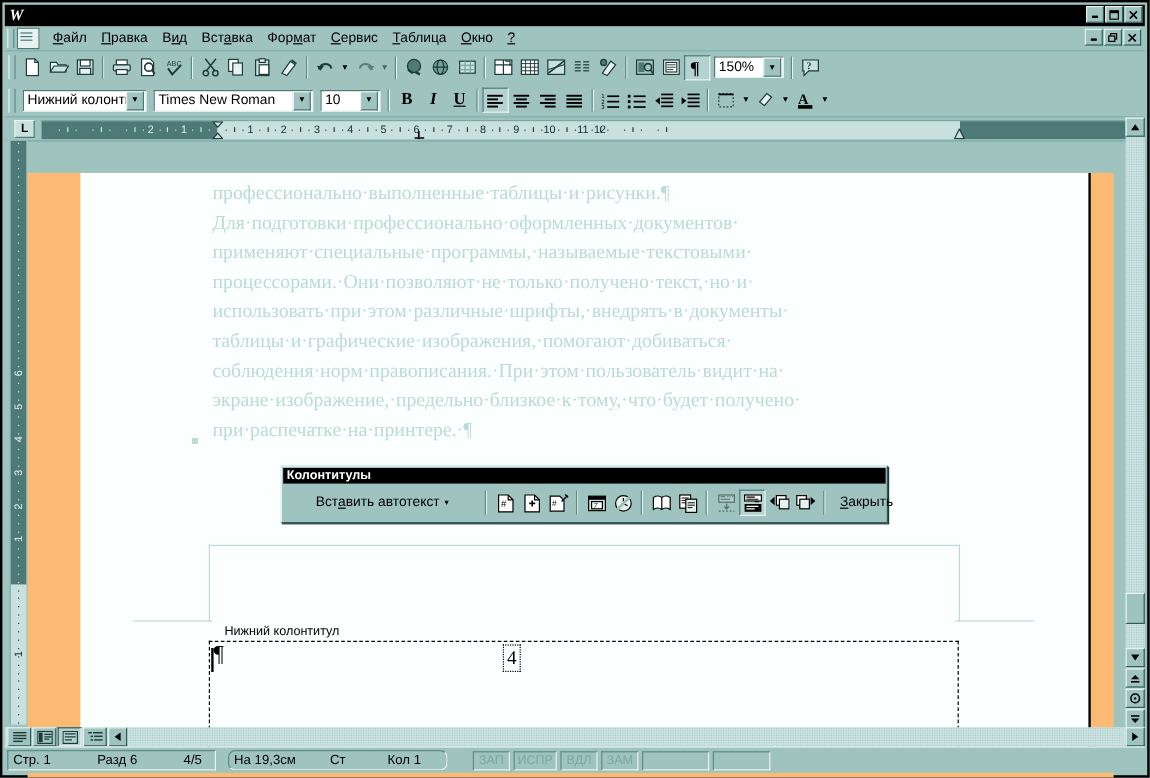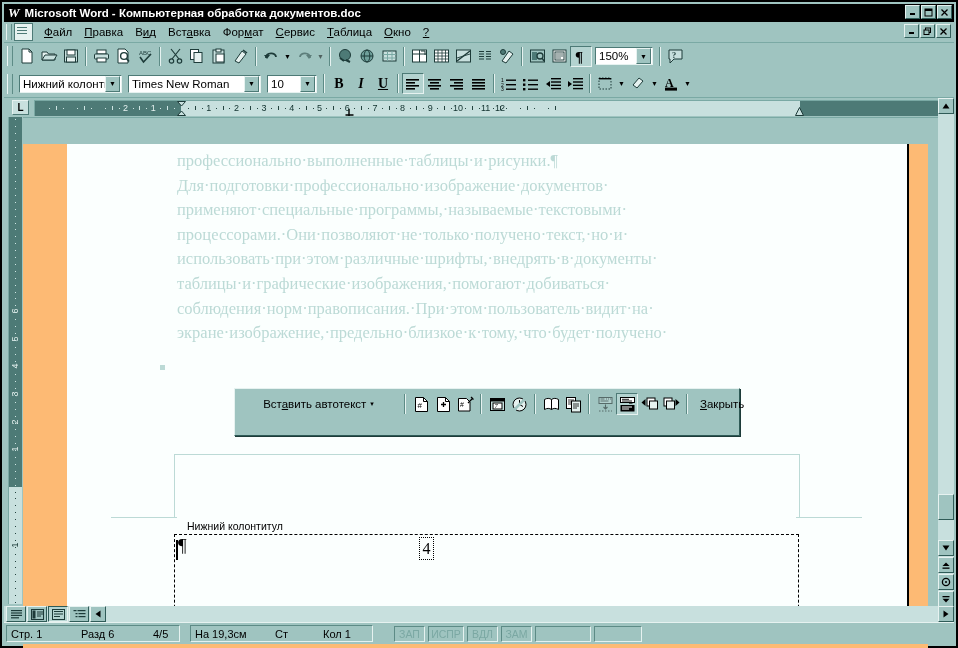--- a/index.html
+++ b/index.html
@@ -267,21 +267,20 @@
   }
   .icn{display:block;}
 </style>
 </head>
 <body>
 
 <div id="app">
 
   <div class="titlebar">
     <span class="wlogo">W</span>
-    <span class="ttxt">Microsoft Word - Компьютерная обработка документов.doc</span>
     <div class="winbtns">
       <div class="wbtn">
         <svg width="8" height="8" viewBox="0 0 8 8" class="icn">
             <rect x="1" y="5" width="5" height="2" fill="#000"></rect>
           </svg>
       </div>
       <div class="wbtn">
         <svg width="9" height="9" viewBox="0 0 9 9" class="icn">
             <rect x="1" y="1" width="7" height="7" fill="none" stroke="#000" stroke-width="1"></rect>
             <rect x="1" y="1" width="7" height="2" fill="#000"></rect>
@@ -815,47 +814,49 @@
         <div class="vdot" style="top: 478px; background: rgb(36, 67, 63);"></div>
         <div class="vdot" style="top: 485px; background: rgb(36, 67, 63);"></div>
       </div>
   </div>
 
   <div class="docwrap">
     <div class="page">
 
       <div class="doctext">
         <div>профессионально·выполненные·таблицы·и·рисунки.¶</div>
-        <div>Для·подготовки·профессионально·изображение·документов·</div>
+        <div>Для·подготовки·профессионально·оформленных·документов·</div>
         <div>применяют·специальные·программы,·называемые·текстовыми·</div>
         <div>процессорами.·Они·позволяют·не·только·получено·текст,·но·и·</div>
         <div>использовать·при·этом·различные·шрифты,·внедрять·в·документы·</div>
         <div>таблицы·и·графические·изображения,·помогают·добиваться·</div>
         <div>соблюдения·норм·правописания.·При·этом·пользователь·видит·на·</div>
         <div>экране·изображение,·предельно·близкое·к·тому,·что·будет·получено·</div>
+        <div>при·распечатке·на·принтере.·¶</div>
       </div>
 
       <div class="anchor-sq"></div>
 
       <div class="marginline" style="left:44px;top:373px;width:66px;"></div>
       <div class="marginline" style="left:729px;top:373px;width:66px;"></div>
       <div class="marginline v" style="left:107px;top:310px;width:1px;height:64px;"></div>
       <div class="marginline v" style="left:732px;top:310px;width:1px;height:64px;"></div>
       <div class="marginline" style="left:107px;top:310px;width:626px;"></div>
 
       <div class="footer-region"></div>
       <div class="footer-label">Нижний колонтитул</div>
       <div class="footer-caret"></div>
       <div class="footer-pilcrow">¶</div>
       <div class="pagenum-field">4</div>
 
     </div>
   </div>
 
   <div class="floatbar">
+    <div class="fbtitle">Колонтитулы</div>
     <div class="fbrow">
 
       <div class="autotext">
         <span>Вст<u>а</u>вить автотекст</span>
         <span style="margin-left:4px;font-size:7px;">▾</span>
       </div>
 
       <div class="fsep"></div>
 
       <div class="fbtn">
@@ -1037,21 +1038,21 @@
         </svg>
     </div>
   </div>
 
   <div class="statusbar">
     <div class="spanel" style="width:174px;">
       <span style="width:62px;">Стр.  1</span>
       <span style="width:64px;">Разд  6</span>
       <span>4/5</span>
     </div>
-    <div class="spanel" style="width:183px;margin-left:10px;">
+    <div class="spanel" style="width:183px;margin-left:10px;border-radius:6px;">
       <span style="width:72px;">На  19,3см</span>
       <span style="width:40px;">Ст</span>
       <span>Кол  1</span>
     </div>
     <div style="width:18px;"></div>
     <div class="sind">ЗАП</div>
     <div class="sind" style="width:36px;">ИСПР</div>
     <div class="sind">ВДЛ</div>
     <div class="sind">ЗАМ</div>
     <div class="sblank"></div>

